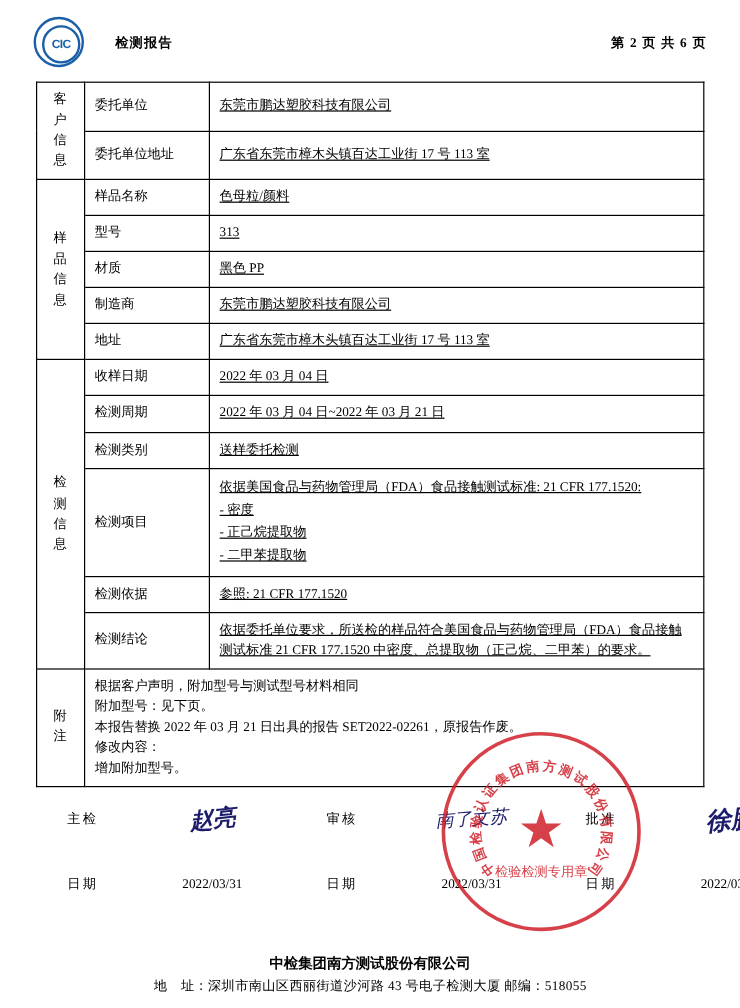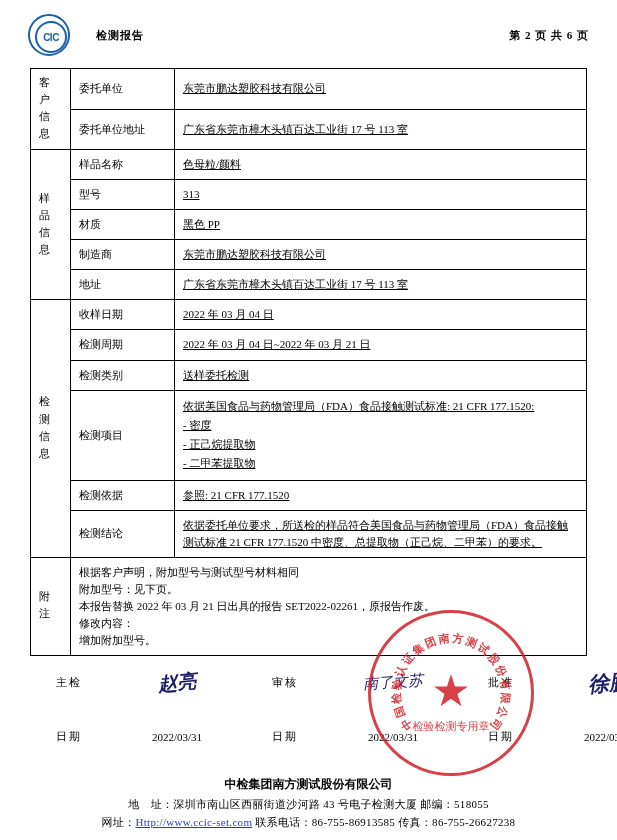--- a/index.html
+++ b/index.html
@@ -53,23 +53,22 @@
     table-layout:fixed;
   }
   table.main td{
     border:1px solid #000;
     padding:6px 8px;
     vertical-align:middle;
     line-height:1.55;
     font-size:11px;
   }
   td.sidelabel{
-    width:40px;text-align:left;vertical-align:middle;
+    width:40px;text-align:center;vertical-align:middle;
     letter-spacing:1px;
-    font-family:Liberation Mono, monospace;
   }
   td.sidelabel .l1{display:block;}
   td.field{
     width:96px;vertical-align:middle;
     padding-left:10px;
   }
   td.value{
     padding-left:10px;
     text-decoration:underline;
   }
@@ -309,20 +308,15 @@
     <div class="star">★</div>
     <div class="sub">检验检测专用章</div>
   </div>
 
   <div class="footer">
     <div class="company">中检集团南方测试股份有限公司</div>
     <div class="row">
       <span>地　址：</span><span>深圳市南山区西丽街道沙河路 43 号电子检测大厦</span>
       <span>邮编：</span><span>518055</span>
     </div>
-    <div class="row">
-      <span>网址：</span><a href="#">Http://www.ccic-set.com</a>
-      <span>联系电话：</span><span>86-755-86913585</span>
-      <span>传真：</span><span>86-755-26627238</span>
-    </div>
   </div>
 
 </div>
 
 </body></html>

